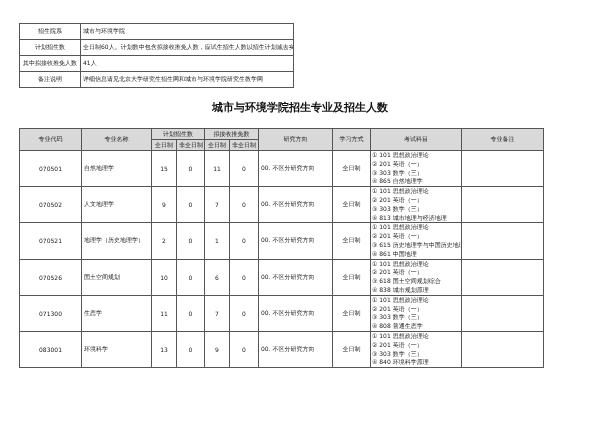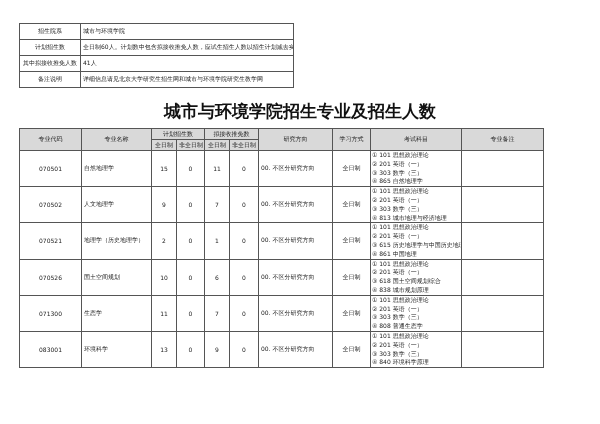--- a/index.html
+++ b/index.html
@@ -3,21 +3,21 @@
 <meta charset="utf-8">
 <style>
   html, body { margin: 0; padding: 0; background: #ffffff; }
   body { width: 600px; height: 424px; position: relative; font-family: "DejaVu Sans", sans-serif; color: #222; overflow: hidden; }
   table { border-collapse: collapse; table-layout: fixed; }
   td, th { border: 1px solid #555; font-size: 6px; padding: 0 2px; font-weight: normal; overflow: hidden; white-space: nowrap; }
   #info-table { position: absolute; left: 19px; top: 23px; width: 274px; }
   #info-table td { height: 15px; }
   #info-table td.k { text-align: center; width: 61px; }
   #info-table { width: 274px; }
-  .title { position: absolute; left: 0; width: 600px; top: 100px; text-align: center; font-size: 17px; font-weight: bold; color: #111; }
+  .title { position: absolute; left: 0; width: 600px; top: 100px; text-align: center; font-size: 11px; font-weight: bold; color: #111; }
   #main-table { position: absolute; left: 19px; top: 128px; width: 479px; }
   #main-table th { background: #d9d9d9; text-align: center; height: 10px; }
   #main-table td { height: 35px; }
   .c { text-align: center; }
   .exams { line-height: 8.8px; padding: 0 1px; vertical-align: middle; }
   .exams div { white-space: nowrap; }
 </style>
 </head>
 <body>
 

